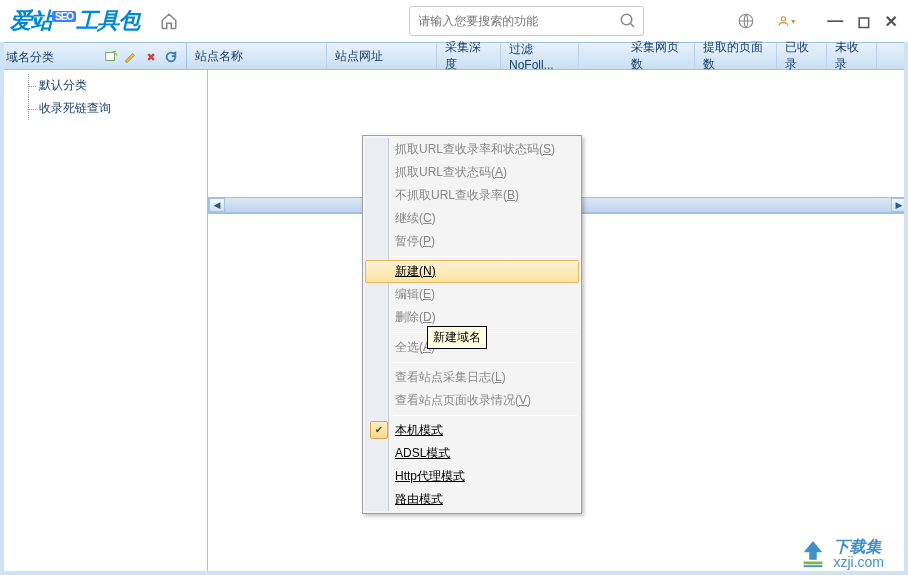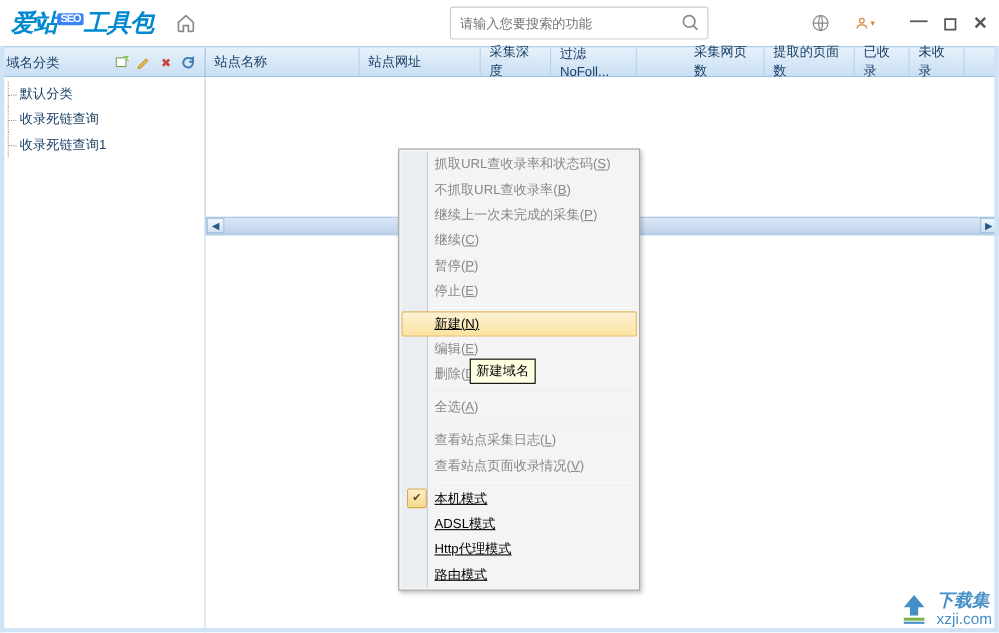--- a/index.html
+++ b/index.html
@@ -16,40 +16,40 @@
 .title-icon { width: 18px; height: 18px; display: flex; align-items: center; justify-content: center; color: #888; cursor: pointer; }
 .title-icon.user { color: #d68a3a; }
 .win-btns { display: flex; gap: 14px; margin-left: 10px; }
 .win-btn { font-family: Arial; font-size: 16px; color: #555; cursor: pointer; font-weight: bold; }
 .toolbar { height: 28px; background: linear-gradient(#e8f1fb, #c9dff3); border-top: 1px solid #9ec2e2; border-bottom: 1px solid #9ec2e2; display: flex; }
 .sidebar-header { width: 187px; display: flex; align-items: center; padding: 14px 6px; border-right: 1px solid #9ec2e2; }
 .sidebar-header-label { flex: 1; color: #1a3f66; }
 .tb-icon { width: 18px; height: 18px; margin-left: 2px; display: flex; align-items: center; justify-content: center; cursor: pointer; font-size: 11px; }
 .table-header { flex: 1; display: flex; align-items: center; }
 .th { padding: 0 8px; height: 100%; display: flex; align-items: center; color: #1a3f66; border-right: 1px solid #b8d1e8; }
-.main { display: flex; height: 505px; }
+.main { display: flex; height: 505px; padding-left: 21px; }
 .sidebar { width: 187px; border-right: 1px solid #a7c2e0; background: #fff; padding-top: 4px; }
 .tree-item { padding: 3px 4px 3px 18px; color: #1a3f66; cursor: pointer; position: relative; }
 .tree-item::before { content: ""; position: absolute; left: 7px; top: 0; bottom: 0; border-left: 1px dotted #999; }
 .tree-item::after { content: ""; position: absolute; left: 7px; top: 50%; width: 8px; border-top: 1px dotted #999; }
 .content { flex: 1; position: relative; background: #fff; }
 .hscroller { position: absolute; top: 127px; left: 0; right: 0; height: 16px; background: linear-gradient(#dce7f5, #c0d4ec); border: 1px solid #9ec2e2; display: flex; align-items: center; }
 .hs-arrow { width: 16px; height: 14px; background: linear-gradient(#f2f7fc, #d0e0f0); border: 1px solid #a7c2e0; display: flex; align-items: center; justify-content: center; font-size: 9px; color: #2a5a8a; cursor: pointer; }
 .hs-track { flex: 1; height: 14px; }
 .detail { position: absolute; top: 143px; left: 0; right: 0; bottom: 0; border-top: 1px solid #9ec2e2; background: #fff; }
 .ctx-menu { position: absolute; left: 362px; top: 135px; width: 220px; background: #f4f4f4; border: 1px solid #a0a0a0; box-shadow: 2px 2px 4px rgba(0,0,0,.25); padding: 2px; z-index: 10; }
 .ctx-gutter { position: absolute; left: 2px; top: 2px; bottom: 2px; width: 24px; background: #eaeef2; border-right: 1px solid #c8ccd0; }
 .ctx-item { position: relative; padding: 3px 10px 3px 30px; color: #888; cursor: default; font-family: SimSun, sans-serif; }
 .ctx-item.enabled { color: #000; cursor: pointer; text-decoration: underline; }
 .ctx-item.highlight { background: linear-gradient(#fdf2d6, #fbe39f); border: 1px solid #e6b85e; border-radius: 2px; padding: 2px 10px 2px 29px; color: #000; }
 .ctx-item.checked::before { content: "✔"; position: absolute; left: 5px; top: 2px; width: 16px; height: 16px; background: linear-gradient(#fceec8, #f5d98d); border: 1px solid #d9a84a; border-radius: 2px; text-align: center; line-height: 16px; font-size: 10px; color: #5a4a1a; }
 .ctx-sep { height: 1px; background: #c8ccd0; margin: 3px 2px 3px 28px; border-bottom: 1px solid #fff; }
 .hotkey { text-decoration: underline; }
 .tooltip { position: absolute; left: 427px; top: 326px; background: #ffffe1; border: 1px solid #000; padding: 2px 5px; font-size: 12px; z-index: 20; font-family: SimSun; }
-.watermark { position: absolute; right: 6px; bottom: 6px; display: flex; align-items: center; gap: 5px; opacity: .95; z-index: 5; }
+.watermark { position: absolute; right: 24px; bottom: 6px; display: flex; align-items: center; gap: 5px; opacity: .95; z-index: 5; }
 .wm-icon { width: 30px; height: 30px; }
 .wm-text { display: flex; flex-direction: column; line-height: 1; }
 .wm-text .t1 { font-size: 16px; font-weight: bold; color: #3b8ac4; font-style: italic; }
 .wm-text .t2 { font-size: 14px; color: #3b8ac4; }
 .border-frame { position: absolute; inset: 0 0 0 0; border-left: 4px solid #cfe3f7; border-right: 4px solid #cfe3f7; border-bottom: 4px solid #cfe3f7; pointer-events: none; top: 42px; }
 svg { display: block; }
 </style>
 </head>
 <body>
 
@@ -124,42 +124,40 @@
       <div class="th" style="width: 82px;">提取的页面数</div>
       <div class="th" style="width: 50px;">已收录</div>
       <div class="th" style="width: 50px;">未收录</div>
     </div>
 </div>
 
 <div class="main">
   <div class="sidebar" id="sidebar">
       <div class="tree-item">默认分类</div>
       <div class="tree-item">收录死链查询</div>
-      <div class="tree-item">收录死链查询1</div>
     </div>
   <div class="content">
     <div class="hscroller">
       <div class="hs-arrow">◀</div>
       <div class="hs-track"></div>
       <div class="hs-arrow">▶</div>
     </div>
     <div class="detail"></div>
   </div>
 </div>
 
 <div class="border-frame"></div>
 
 <div class="ctx-menu" id="ctx">
   <div class="ctx-gutter"></div>
 <div class="ctx-item">抓取URL查收录率和状态码(<span class="hotkey">S</span>)</div>
+    <div class="ctx-item">抓取URL查状态码(<span class="hotkey">A</span>)</div>
     <div class="ctx-item">不抓取URL查收录率(<span class="hotkey">B</span>)</div>
-    <div class="ctx-item">继续上一次未完成的采集(<span class="hotkey">P</span>)</div>
     <div class="ctx-item">继续(<span class="hotkey">C</span>)</div>
     <div class="ctx-item">暂停(<span class="hotkey">P</span>)</div>
-    <div class="ctx-item">停止(<span class="hotkey">E</span>)</div>
     <div class="ctx-sep"></div>
     <div class="ctx-item enabled highlight">新建(<span class="hotkey">N</span>)</div>
     <div class="ctx-item">编辑(<span class="hotkey">E</span>)</div>
     <div class="ctx-item">删除(<span class="hotkey">D</span>)</div>
     <div class="ctx-sep"></div>
     <div class="ctx-item">全选(<span class="hotkey">A</span>)</div>
     <div class="ctx-sep"></div>
     <div class="ctx-item">查看站点采集日志(<span class="hotkey">L</span>)</div>
     <div class="ctx-item">查看站点页面收录情况(<span class="hotkey">V</span>)</div>
     <div class="ctx-sep"></div>

